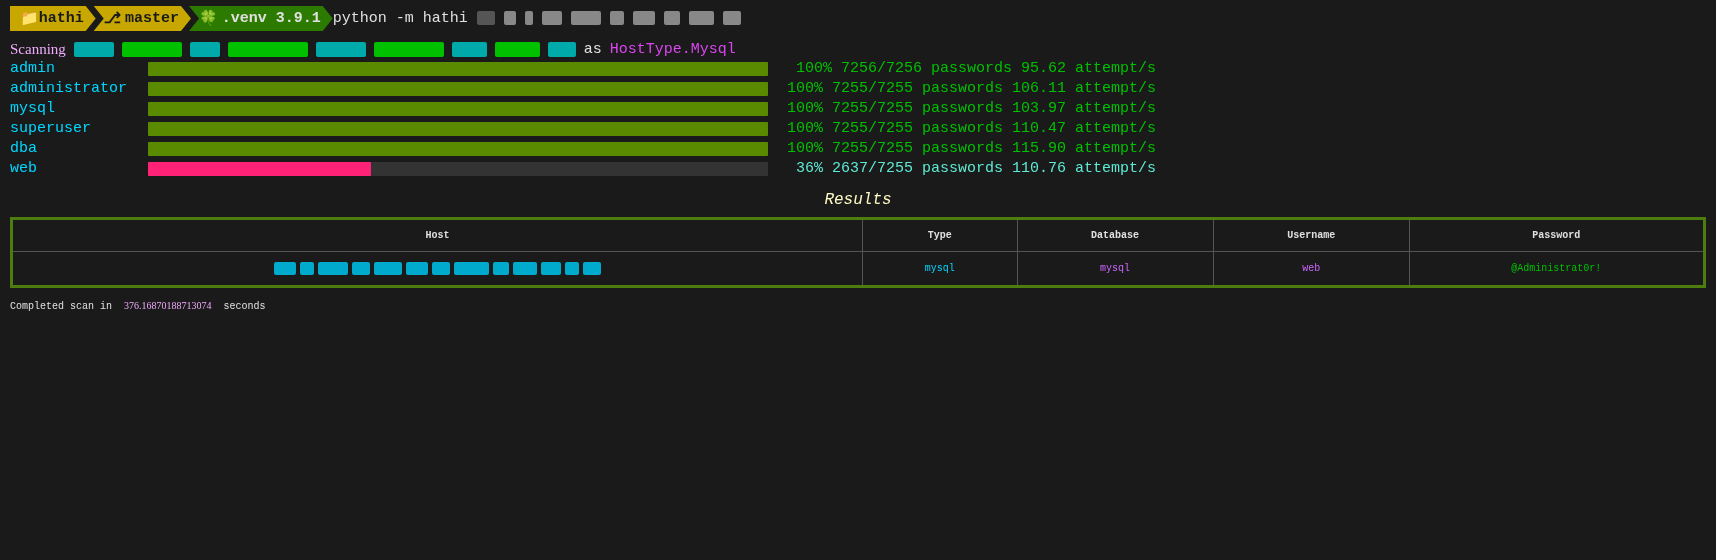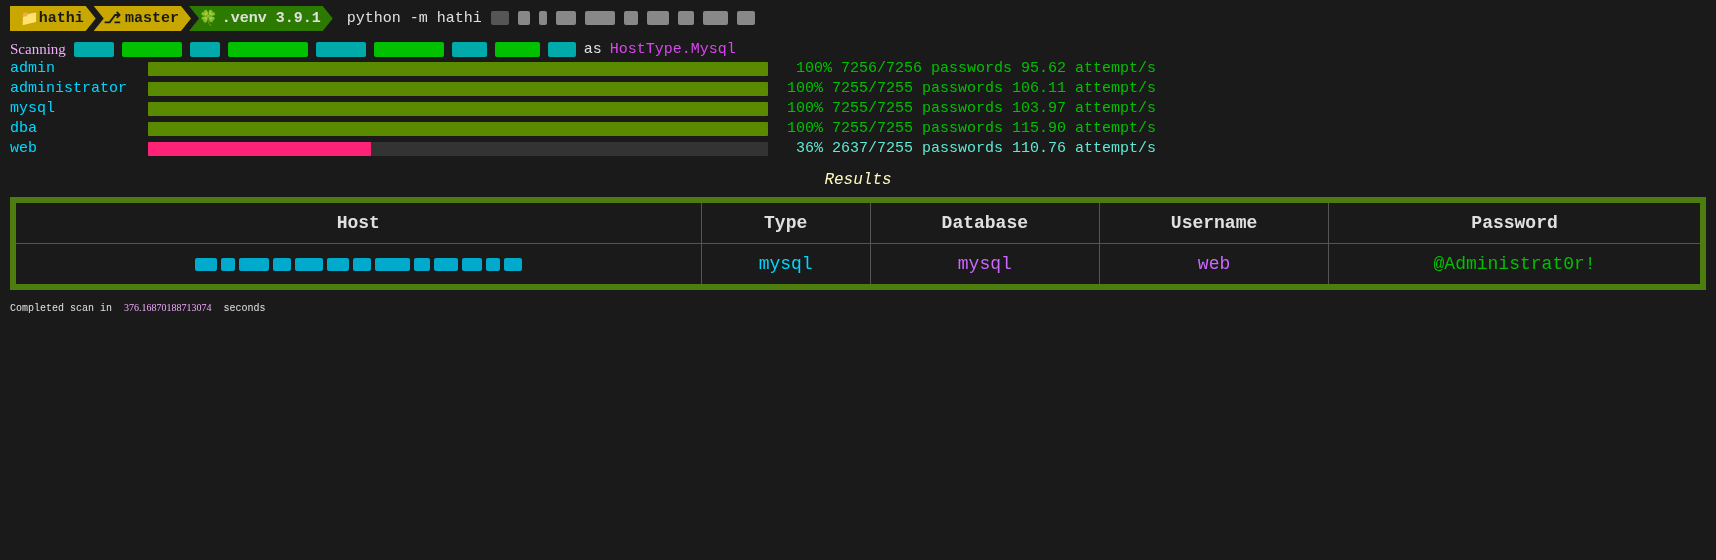--- a/index.html
+++ b/index.html
@@ -55,21 +55,21 @@
     }
 
     .bc-venv {
       background: #2d7a00;
       color: #e0e0e0;
       margin-left: -2px;
     }
 
     .command-text {
       color: #e0e0e0;
-      margin-left: 14px;
+      margin-left: 0;
       font-size: 15px;
       white-space: nowrap;
     }
 
     
     .content {
       padding: 4px 10px 10px 10px;
     }
 
     .scanning-line {
@@ -153,22 +153,22 @@
       font-style: italic;
       color: #fef9c3;
       font-size: 16px;
       margin: 14px 0 8px 0;
     }
 
     
     .results-table {
       width: 100%;
       border-collapse: collapse;
-      border: 6px solid #4d7c0f;
-      font-size: 18px;
+      border: 3px solid #4d7c0f;
+      font-size: 10px;
     }
 
     .results-table th {
       border: 1px solid #555;
       padding: 10px 18px;
       color: #e0e0e0;
       font-weight: bold;
       background: #1a1a1a;
       text-align: center;
     }
@@ -271,20 +271,27 @@
             <div class="progress-bar-fill progress-fill-green" style="width: 100%;"></div>
           </div>
           <span class="progress-stats">100% 7255/7255 passwords 106.11 attempt/s</span>
         </div>
         <div class="progress-row">
           <span class="username-label">mysql</span>
           <div class="progress-bar-container">
             <div class="progress-bar-fill progress-fill-green" style="width: 100%;"></div>
           </div>
           <span class="progress-stats">100% 7255/7255 passwords 103.97 attempt/s</span>
+        </div>
+        <div class="progress-row">
+          <span class="username-label">superuser</span>
+          <div class="progress-bar-container">
+            <div class="progress-bar-fill progress-fill-green" style="width: 100%;"></div>
+          </div>
+          <span class="progress-stats">100% 7255/7255 passwords 110.47 attempt/s</span>
         </div>
         <div class="progress-row">
           <span class="username-label">dba</span>
           <div class="progress-bar-container">
             <div class="progress-bar-fill progress-fill-green" style="width: 100%;"></div>
           </div>
           <span class="progress-stats">100% 7255/7255 passwords 115.90 attempt/s</span>
         </div>
         <div class="progress-row">
           <span class="username-label">web</span>

